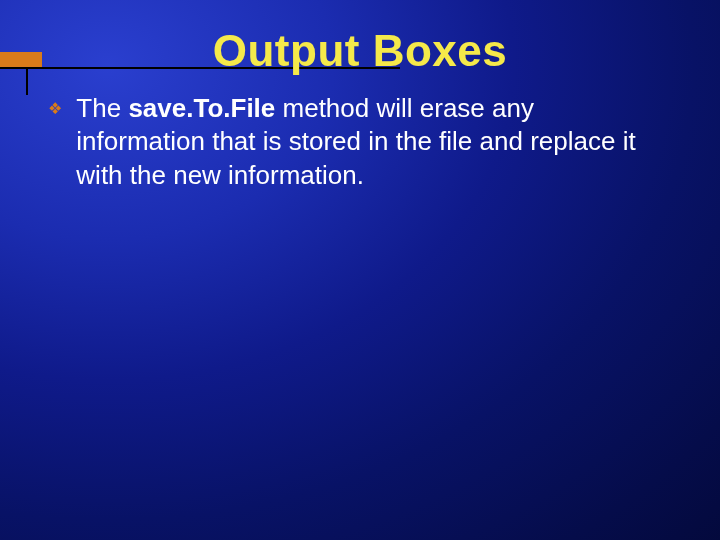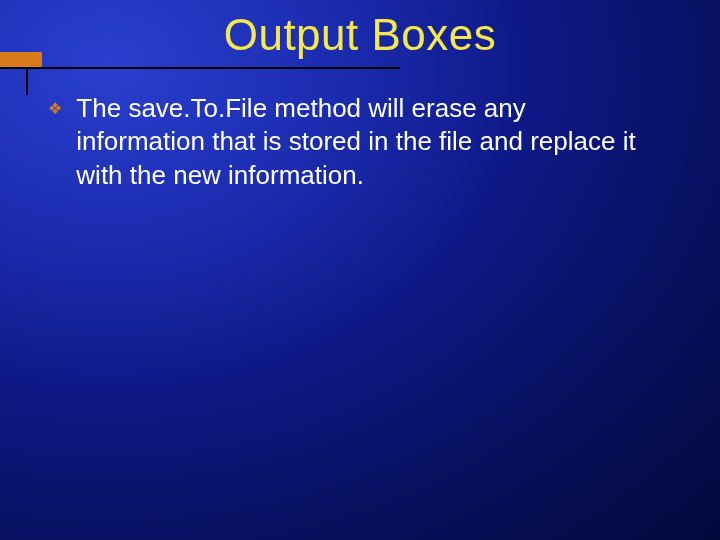--- a/index.html
+++ b/index.html
@@ -35,27 +35,27 @@
   .tick {
     position: absolute;
     top: 69px;
     left: 26px;
     width: 2px;
     height: 26px;
     background: #000;
   }
   .title {
     position: absolute;
-    top: 10px;
+    top: 26px;
     left: 0;
     width: 720px;
     text-align: center;
     font-size: 44px;
     color: #f5e94a;
-    font-weight: 400;
+    font-weight: 700;
     letter-spacing: 0.5px;
   }
   .body {
     position: absolute;
     top: 92px;
     left: 48px;
     right: 60px;
     display: flex;
     align-items: flex-start;
   }
@@ -66,21 +66,21 @@
     margin-right: 14px;
     flex: 0 0 auto;
   }
   .text {
     color: #ffffff;
     font-size: 26px;
     line-height: 1.28;
     font-weight: 400;
   }
   .text .bold {
-    font-weight: 400;
+    font-weight: 700;
   }
 </style>
 </head>
 <body>
 
 <div class="slide">
   <div class="accent-bar"></div>
   <div class="underline"></div>
   <div class="tick"></div>
 

